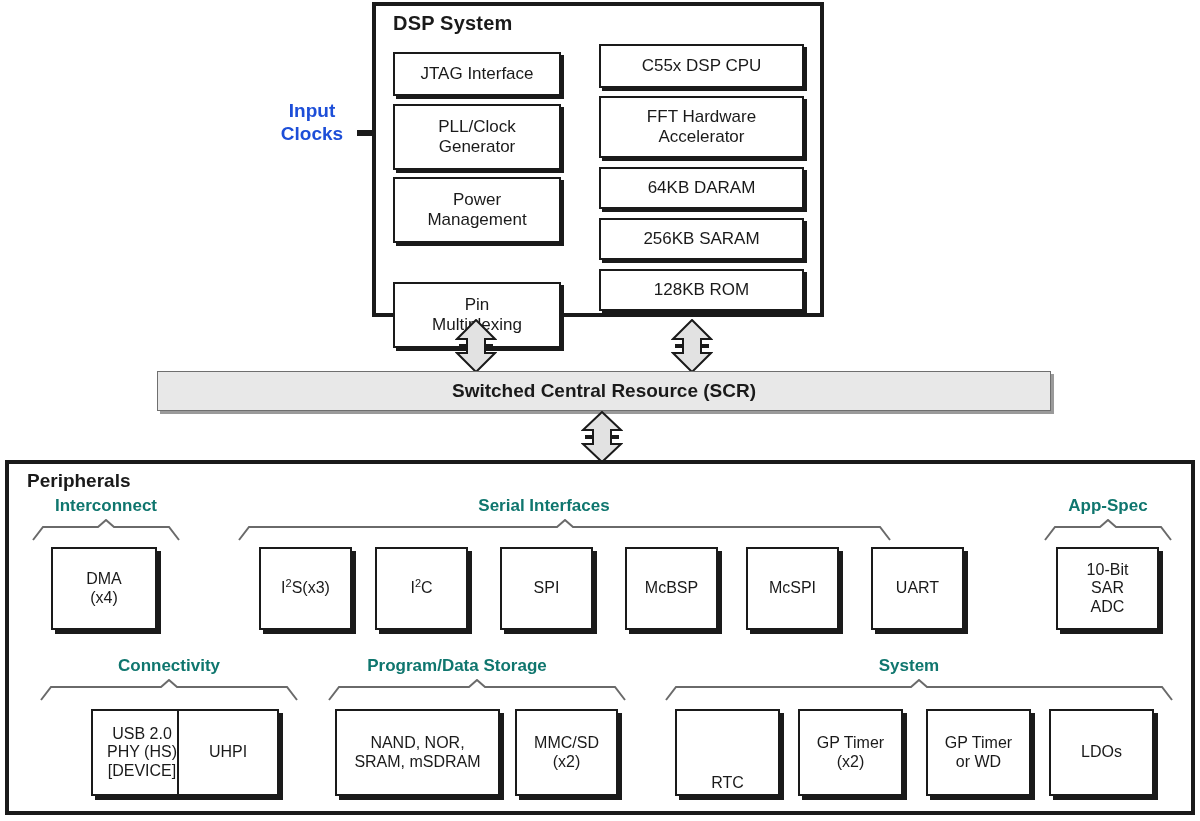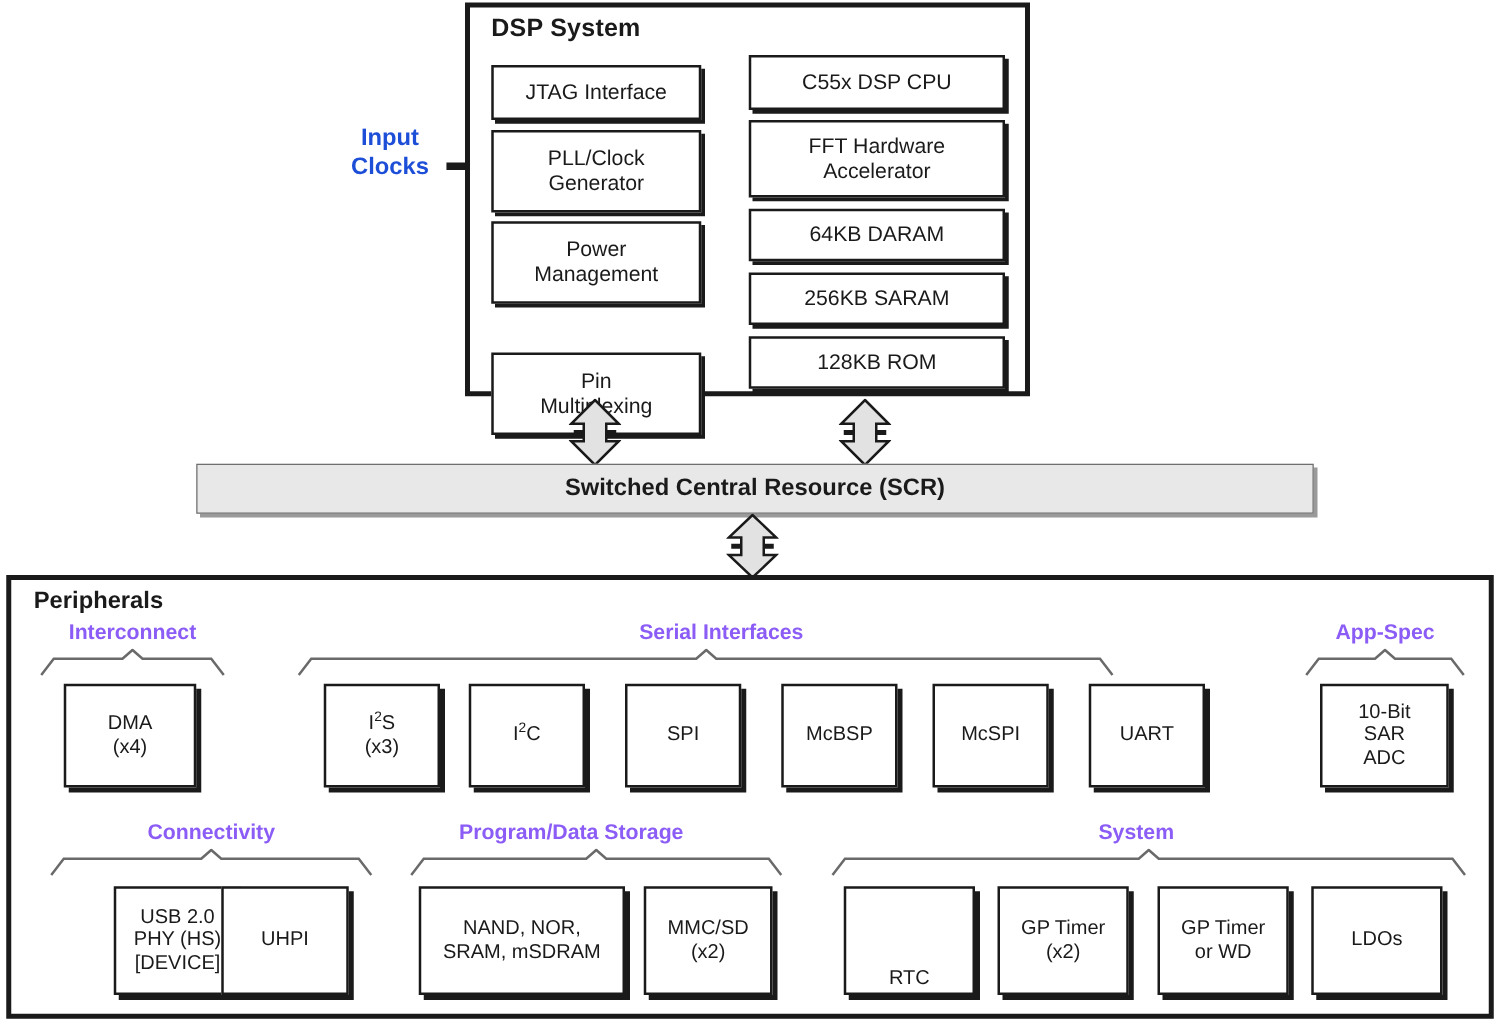--- a/index.html
+++ b/index.html
@@ -79,21 +79,21 @@
   }
   #peripherals-title {
     position: absolute; left: 18px; top: 6px;
     font-size: 19px; font-weight: bold; color: #1a1a1a;
   }
 
   
   .grouplabel {
     position: absolute;
     text-align: center;
-    font-size: 17px; font-weight: bold; color: #8b5cf6;
+    font-size: 17px; font-weight: bold; color: #0f766e;
     white-space: nowrap;
   }
   .bracket { position: absolute; }
 
   
   .pbox {
     position: absolute;
     background: #ffffff;
     border: 2px solid #1a1a1a;
     box-shadow: 4px 4px 0 0 #1a1a1a;
@@ -179,36 +179,36 @@
   </svg>
 
   <div class="abs" id="peripherals">
     <div id="peripherals-title">Peripherals</div>
 
     <div class="grouplabel" style="left:22px; top:32px; width:150px;">Interconnect</div>
     <svg class="bracket" style="left:22px; top:55px; width:150px; height:22px;" viewBox="0 0 150 22" preserveAspectRatio="none">
       <path d="M2 21 L12 8 H67 L75 1 L83 8 H138 L148 21" fill="none" stroke="#6a6a6a" stroke-width="2"></path>
     </svg>
 
-    <div class="grouplabel" style="left:468px; top:32px; width:200px;">Serial Interfaces</div>
+    <div class="grouplabel" style="left:435px; top:32px; width:200px;">Serial Interfaces</div>
     <svg class="bracket" style="left:228px; top:55px; width:655px; height:22px;" viewBox="0 0 655 22" preserveAspectRatio="none">
       <path d="M2 21 L12 8 H320 L328 1 L336 8 H643 L653 21" fill="none" stroke="#6a6a6a" stroke-width="2"></path>
     </svg>
 
     <div class="grouplabel" style="left:1034px; top:32px; width:130px;">App-Spec</div>
     <svg class="bracket" style="left:1034px; top:55px; width:130px; height:22px;" viewBox="0 0 130 22" preserveAspectRatio="none">
       <path d="M2 21 L12 8 H57 L65 1 L73 8 H118 L128 21" fill="none" stroke="#6a6a6a" stroke-width="2"></path>
     </svg>
 
     <div class="pbox" style="left:42px; top:83px; width:106px; height:83px; flex-direction:column;">
       <span>DMA</span>
       <span>(x4)</span>
     </div>
 
-    <div class="pbox" style="left:250px; top:83px; width:93px; height:83px; flex-direction:column;">
+    <div class="pbox" style="left:250px; top:83px; width:93px; height:83px; flex-direction:row;">
       <span><span>I</span><sup>2</sup><span>S</span></span>
       <span>(x3)</span>
     </div>
 
     <div class="pbox" style="left:366px; top:83px; width:93px; height:83px;">
       <span><span>I</span><sup>2</sup><span>C</span></span>
     </div>
 
     <div class="pbox" style="left:491px; top:83px; width:93px; height:83px;">
       <span>SPI</span>

